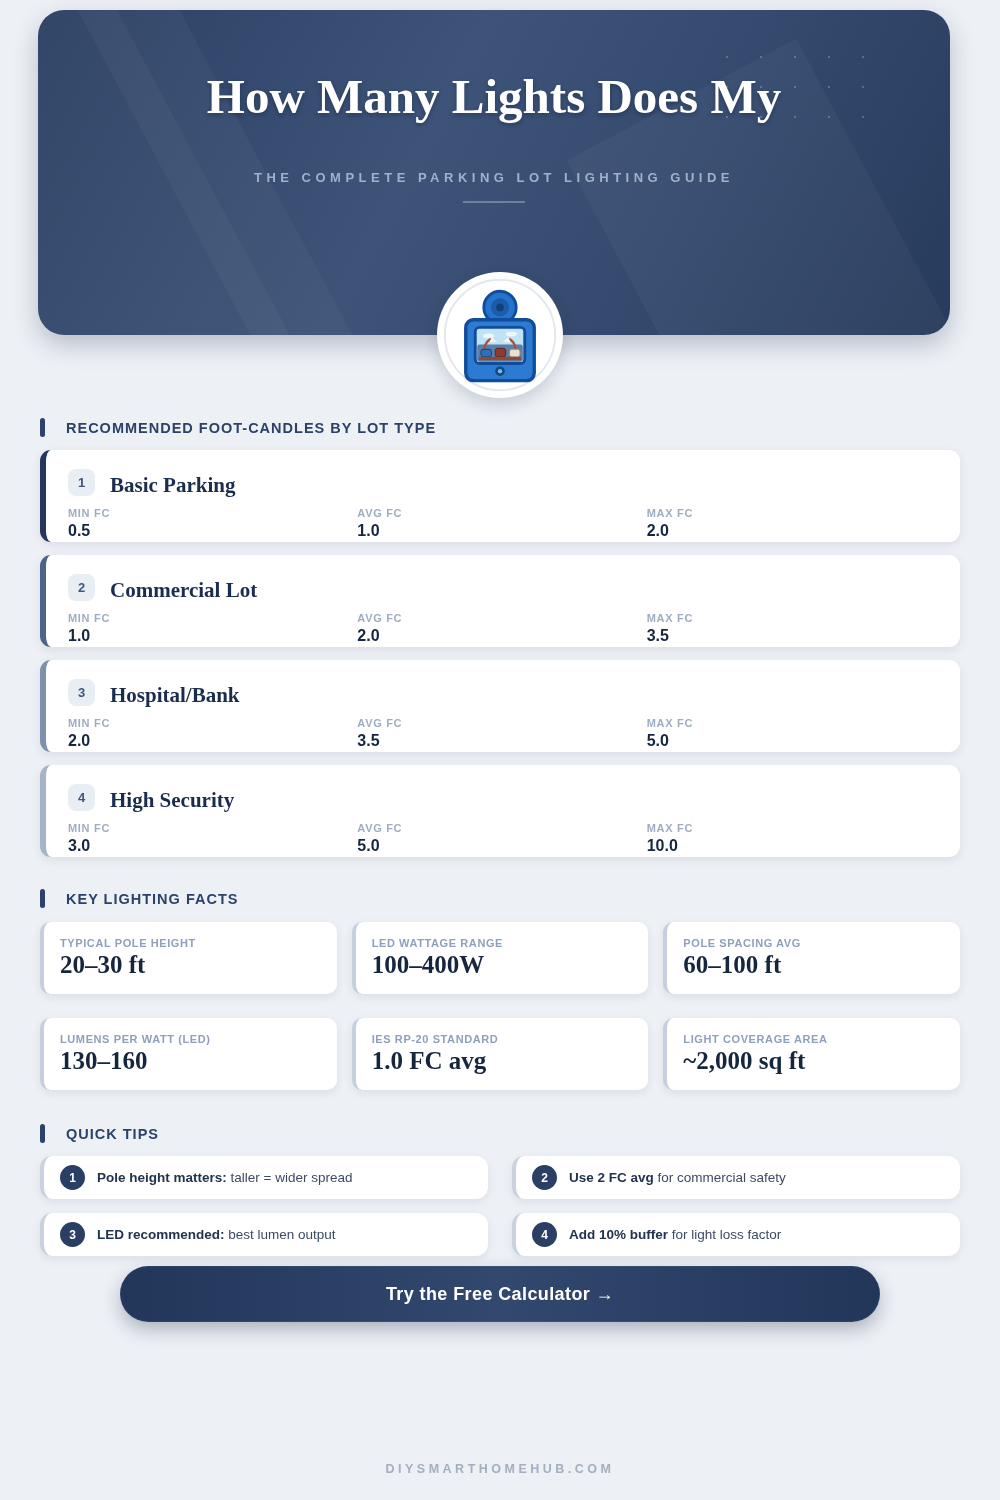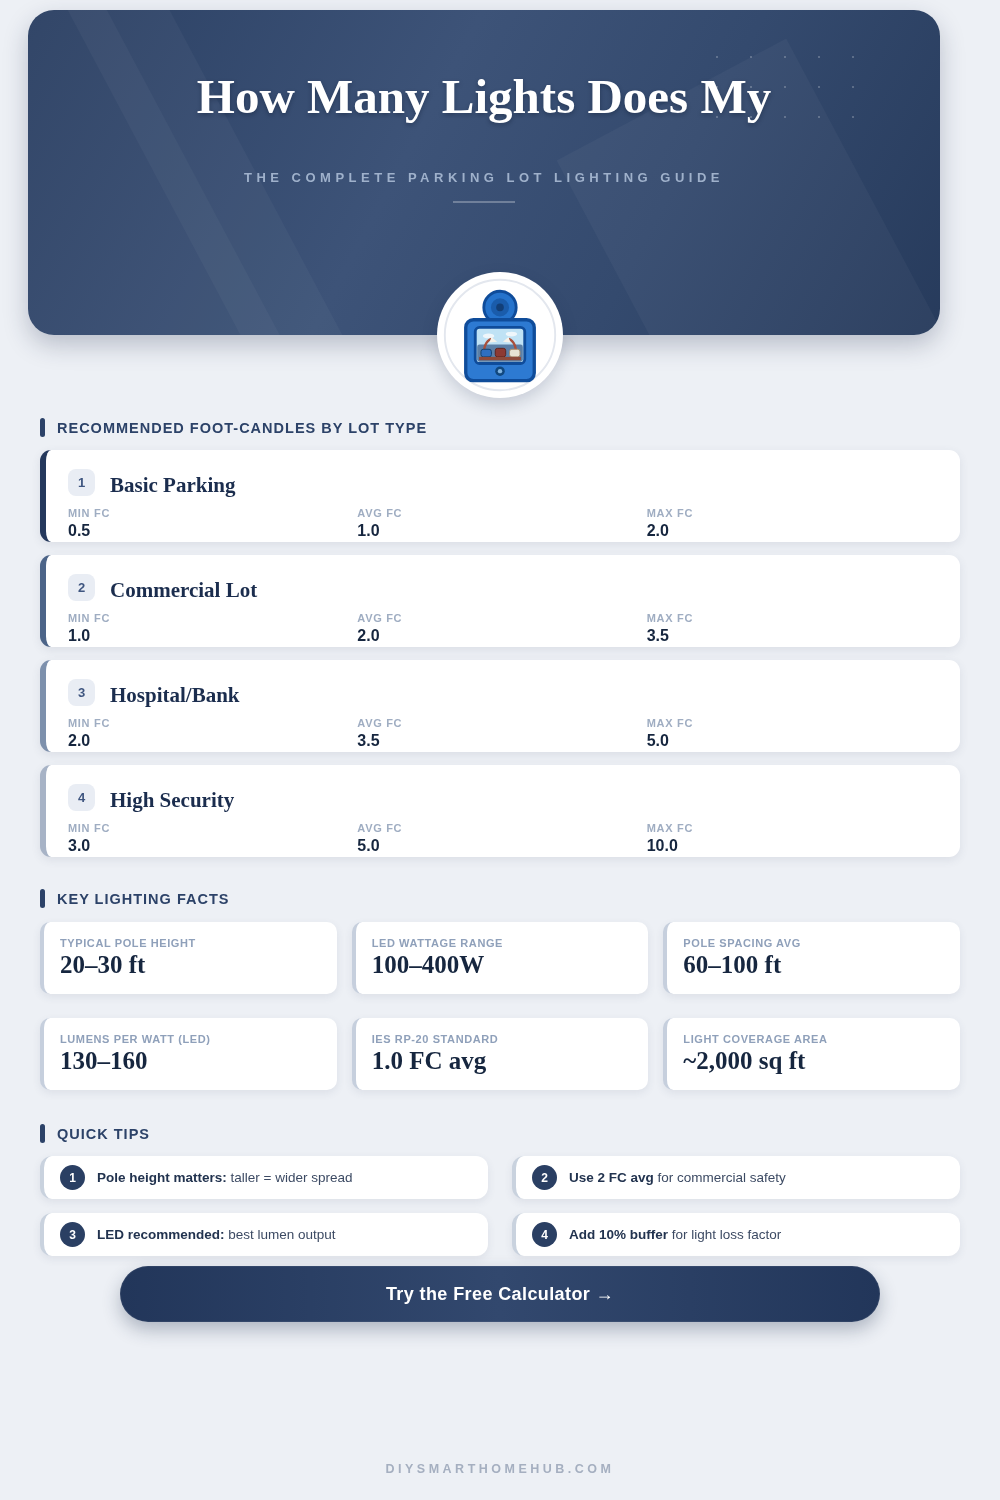--- a/index.html
+++ b/index.html
@@ -2,21 +2,21 @@
 <html><head>
 <meta charset="utf-8">
 <style>
   * { margin:0; padding:0; box-sizing:border-box; }
   html,body { background:#e9edf3; }
   body { font-family:"Liberation Sans","DejaVu Sans",sans-serif; }
   .page { position:relative; width:1000px; height:1500px; margin:0 auto; background:#edf0f5; overflow:hidden; }
 
   
   .hero {
-    position:absolute; left:28px; top:10px; width:912px; height:325px;
+    position:absolute; left:38px; top:10px; width:912px; height:325px;
     border-radius:26px; overflow:hidden;
     background:linear-gradient(118deg,#2b4063 0%,#3d5378 42%,#344a6e 68%,#273b5c 100%);
     box-shadow:0 10px 24px rgba(30,45,75,.25);
   }
   .hero .streak { position:absolute; background:rgba(255,255,255,.035); transform:rotate(-28deg); }
   .hero .streak.s1 { left:-60px; top:-80px; width:220px; height:520px; }
   .hero .streak.s2 { left:120px; top:-120px; width:90px; height:520px; }
   .hero .streak.s3 { right:40px; bottom:-160px; width:260px; height:420px; }
   .hero .dots {
     position:absolute; right:60px; top:32px; width:180px; height:90px;
@@ -37,21 +37,21 @@
   
   .mascot {
     position:absolute; left:500px; top:335px; transform:translate(-50%,-50%);
     width:126px; height:126px; border-radius:50%; background:#ffffff;
     box-shadow:0 6px 16px rgba(30,45,75,.18); display:flex; align-items:center; justify-content:center;
   }
   .mascot svg { display:block; }
 
   
   .content { position:absolute; left:40px; top:418px; width:920px; }
-  .sec-head { display:flex; align-items:center; gap:12px; }
+  .sec-head { display:flex; align-items:center; gap:21px; }
   .sec-head .bar { width:5px; height:19px; border-radius:3px; background:#2c4268; }
   .sec-head h2 { font-size:14.5px; font-weight:bold; color:#2c4268; letter-spacing:1px; }
 
   
   .fc-card {
     background:#ffffff; border-radius:11px; margin-top:13px;
     border-left:6px solid #24385c;
     box-shadow:0 3px 10px rgba(55,70,100,.10);
     padding:17px 24px 16px 22px; height:92px;
   }

